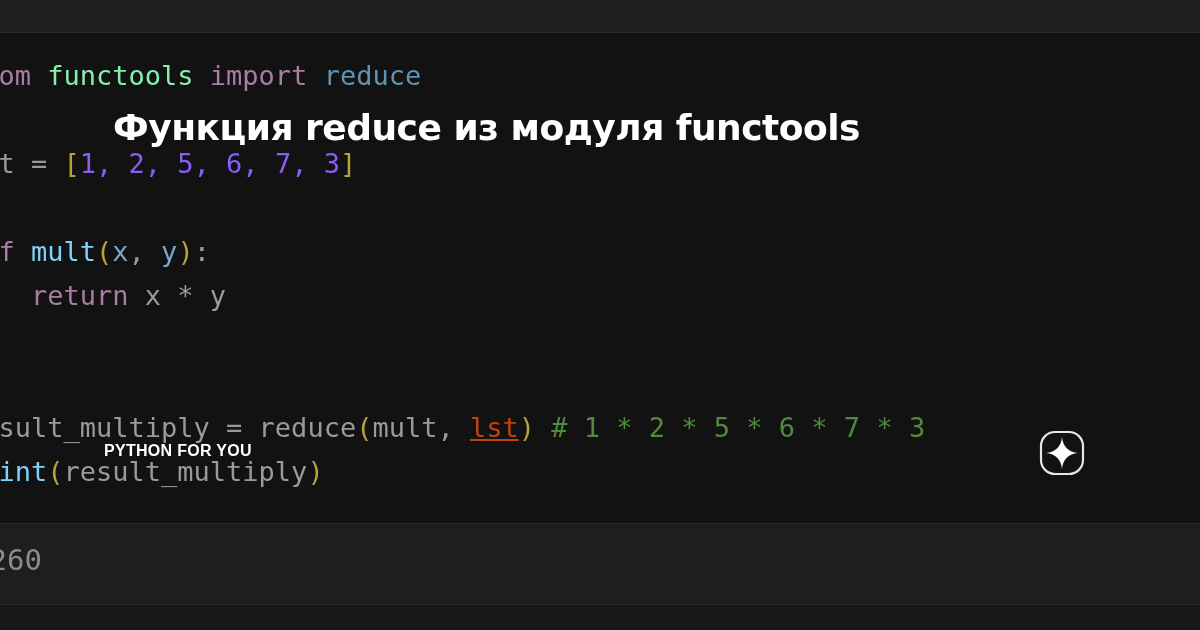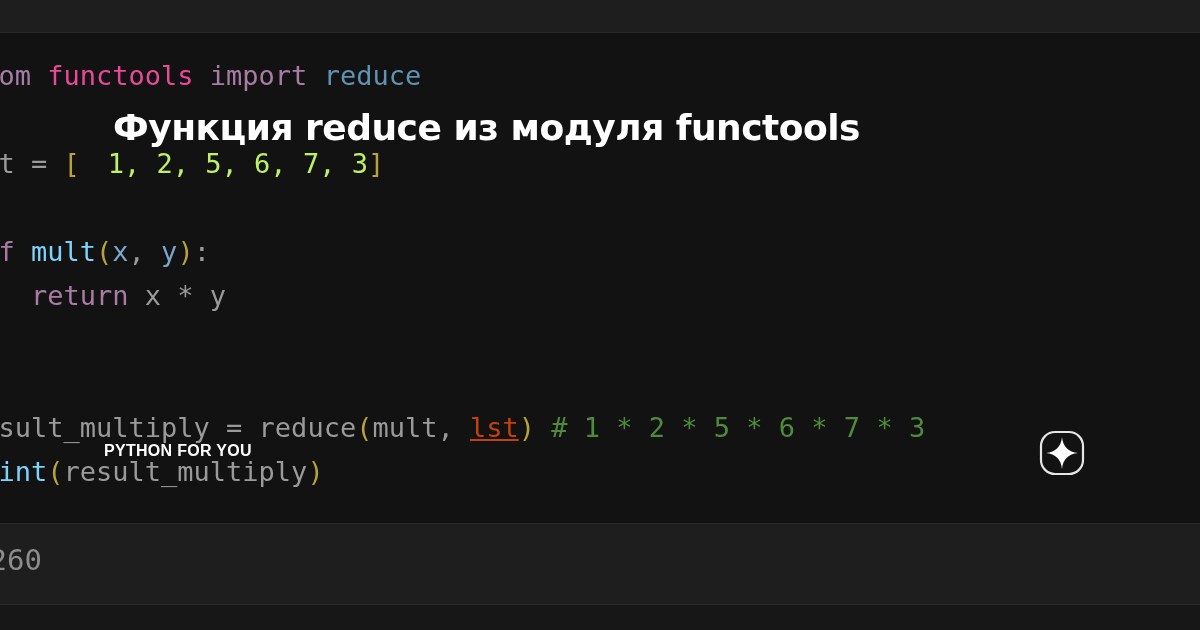--- a/index.html
+++ b/index.html
@@ -46,26 +46,26 @@
     width:1260px;
     font-family:"DejaVu Sans Mono","Liberation Mono",monospace;
     font-size:27px;
     line-height:44px;
     white-space:pre;
     letter-spacing:0px;
   }
   .code .line { height:44px; }
   .tok-kw      { color:#a97ca5; }          
   .tok-plain   { color:#9a9a9a; }          
-  .tok-mod     { color:#ec4899; }          
+  .tok-mod     { color:#86efac; }          
   .tok-call    { color:#5f93b3; }          
   .tok-fn      { color:#7dd3fc; }          
   .tok-param   { color:#7ba6c9; }          
   .tok-bracket { color:#b8a33a; }          
-  .tok-num     { color:#bef264;margin-left:28px; }          
+  .tok-num     { color:#8b5cf6; }          
   .tok-var     { color:#c2410c; text-decoration:underline; }  
   .tok-comment { color:#4f8b3b; }          
 
   .console-out {
     position:absolute;
     left:-28px;
     top:541px;
     font-family:"DejaVu Sans Mono","Liberation Mono",monospace;
     font-size:29px;
     line-height:38px;

